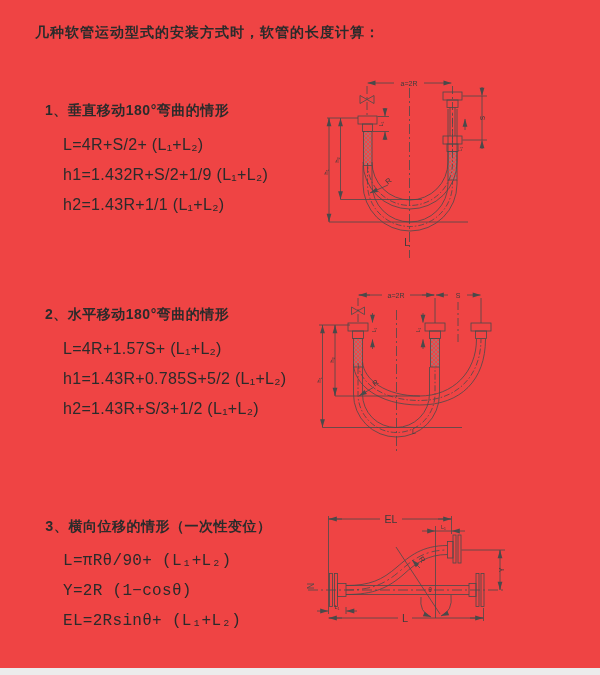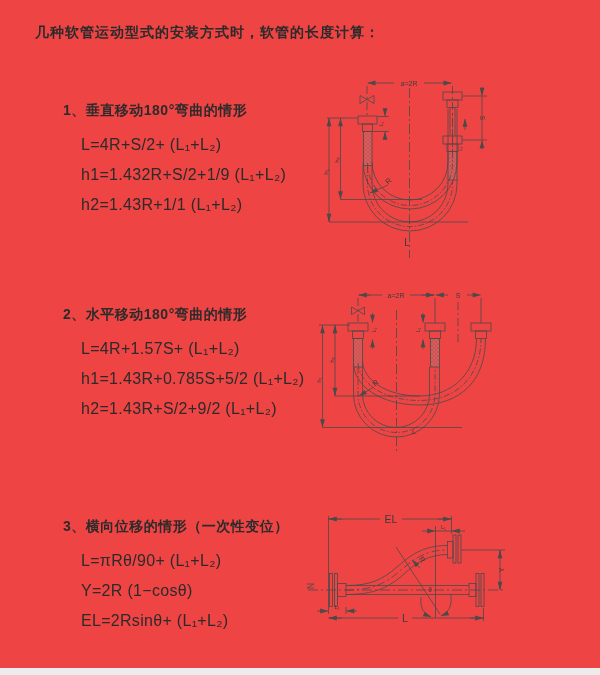--- a/index.html
+++ b/index.html
@@ -3,26 +3,26 @@
 <meta charset="utf-8">
 <style>
   html,body{margin:0;padding:0;background:#ffffff;}
   .page{
     position:relative;width:600px;height:675px;background:#ef4444;overflow:hidden;
     font-family:"Liberation Sans","DejaVu Sans",sans-serif;color:#2b2b2b;
   }
   .doc-title{
     position:absolute;left:35px;top:24px;font-size:14px;font-weight:600;letter-spacing:1px;white-space:nowrap;
   }
-  .section{position:absolute;left:63px;}
+  .section{position:absolute;left:45px;}
   .sec-heading{font-size:14px;font-weight:600;letter-spacing:0.5px;white-space:nowrap;margin:0 0 10px 0;}
   .formula{font-size:16px;font-weight:400;margin:0 0 0 18px;line-height:30px;white-space:nowrap;letter-spacing:0.3px;}
   #sec1{top:102px;}
   #sec2{top:306px;}
-  #sec3{top:518px;}
+  #sec3{top:518px;font-family:Liberation Mono, monospace;}
   .dwg{position:absolute;}
   #dwg1{left:310px;top:68px;}
   #dwg2{left:310px;top:282px;}
   #dwg3{left:300px;top:500px;}
   .dwg text{font-family:"Liberation Sans","DejaVu Sans",sans-serif;fill:#3c3c3c;}
   .bottom-strip{position:absolute;left:0;bottom:0;width:600px;height:7px;background:#ececec;}
 </style>
 </head>
 <body>
 
@@ -34,21 +34,21 @@
     <p class="sec-heading">1、垂直移动180°弯曲的情形</p>
     <p class="formula">L=4R+S/2+ (L₁+L₂)</p>
     <p class="formula">h1=1.432R+S/2+1/9 (L₁+L₂)</p>
     <p class="formula">h2=1.43R+1/1 (L₁+L₂)</p>
   </div>
 
   <div class="section" id="sec2">
     <p class="sec-heading">2、水平移动180°弯曲的情形</p>
     <p class="formula">L=4R+1.57S+ (L₁+L₂)</p>
     <p class="formula">h1=1.43R+0.785S+5/2 (L₁+L₂)</p>
-    <p class="formula">h2=1.43R+S/2+9/2 (L₁+L₂)</p>
+    <p class="formula">h2=1.43R+S/3+1/2 (L₁+L₂)</p>
   </div>
 
   <div class="section" id="sec3">
     <p class="sec-heading">3、横向位移的情形（一次性变位）</p>
     <p class="formula">L=πRθ/90+ (L₁+L₂)</p>
     <p class="formula">Y=2R (1−cosθ)</p>
     <p class="formula">EL=2Rsinθ+ (L₁+L₂)</p>
   </div>
 
   <svg class="dwg" id="dwg1" width="280" height="200" viewBox="0 0 280 200">

